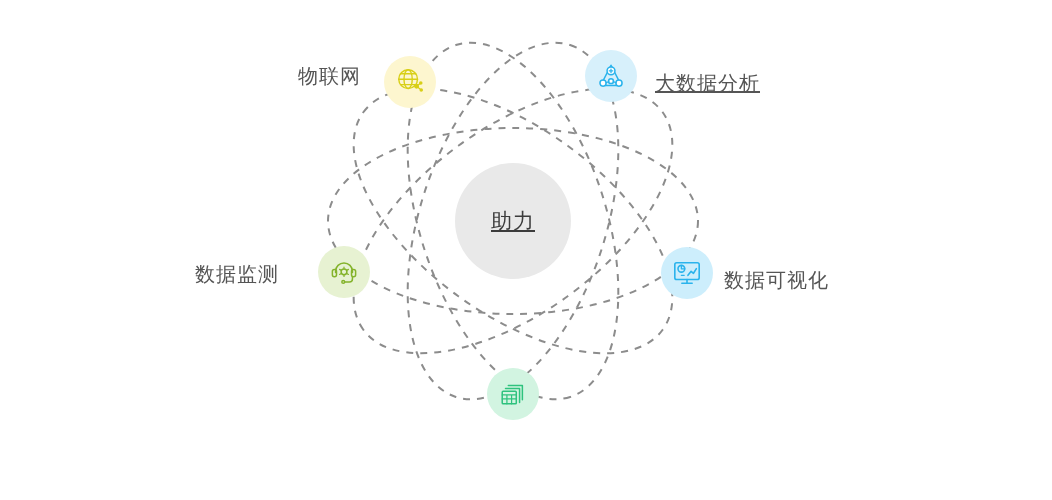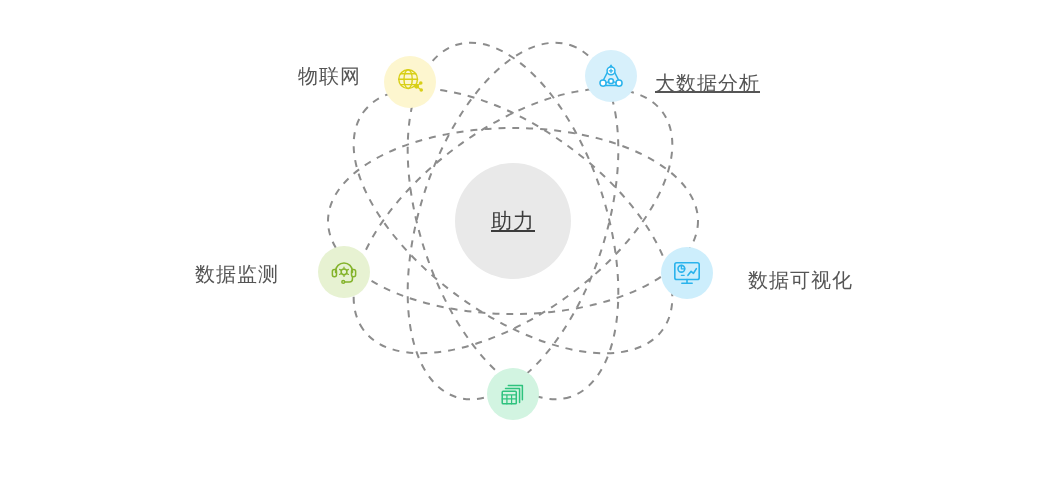--- a/index.html
+++ b/index.html
@@ -76,21 +76,21 @@
   .n-iot        { left: 384px; top: 56px; background: #fdf6cf; }
   .l-iot        { left: 298px; top: 66px; }
 
   .n-bigdata    { left: 585px; top: 50px; background: #d7f0fb; }
   .l-bigdata    { left: 655px; top: 73px; text-decoration: underline; }
 
   .n-monitor    { left: 318px; top: 246px; background: #e7f2d2; }
   .l-monitor    { left: 195px; top: 264px; }
 
   .n-visual     { left: 661px; top: 247px; background: #cdeefc; }
-  .l-visual     { left: 748px; top: 270px; }
+  .l-visual     { left: 724px; top: 270px; }
 
   .n-workorder  { left: 487px; top: 368px; background: #d2f4e1; }
   .l-workorder  { left: 446px; top: 443px; }
 </style>
 </head>
 <body>
 
 <div id="stage">
 
   <svg id="orbit-layer" viewBox="0 0 1052 500" xmlns="http://www.w3.org/2000/svg">

